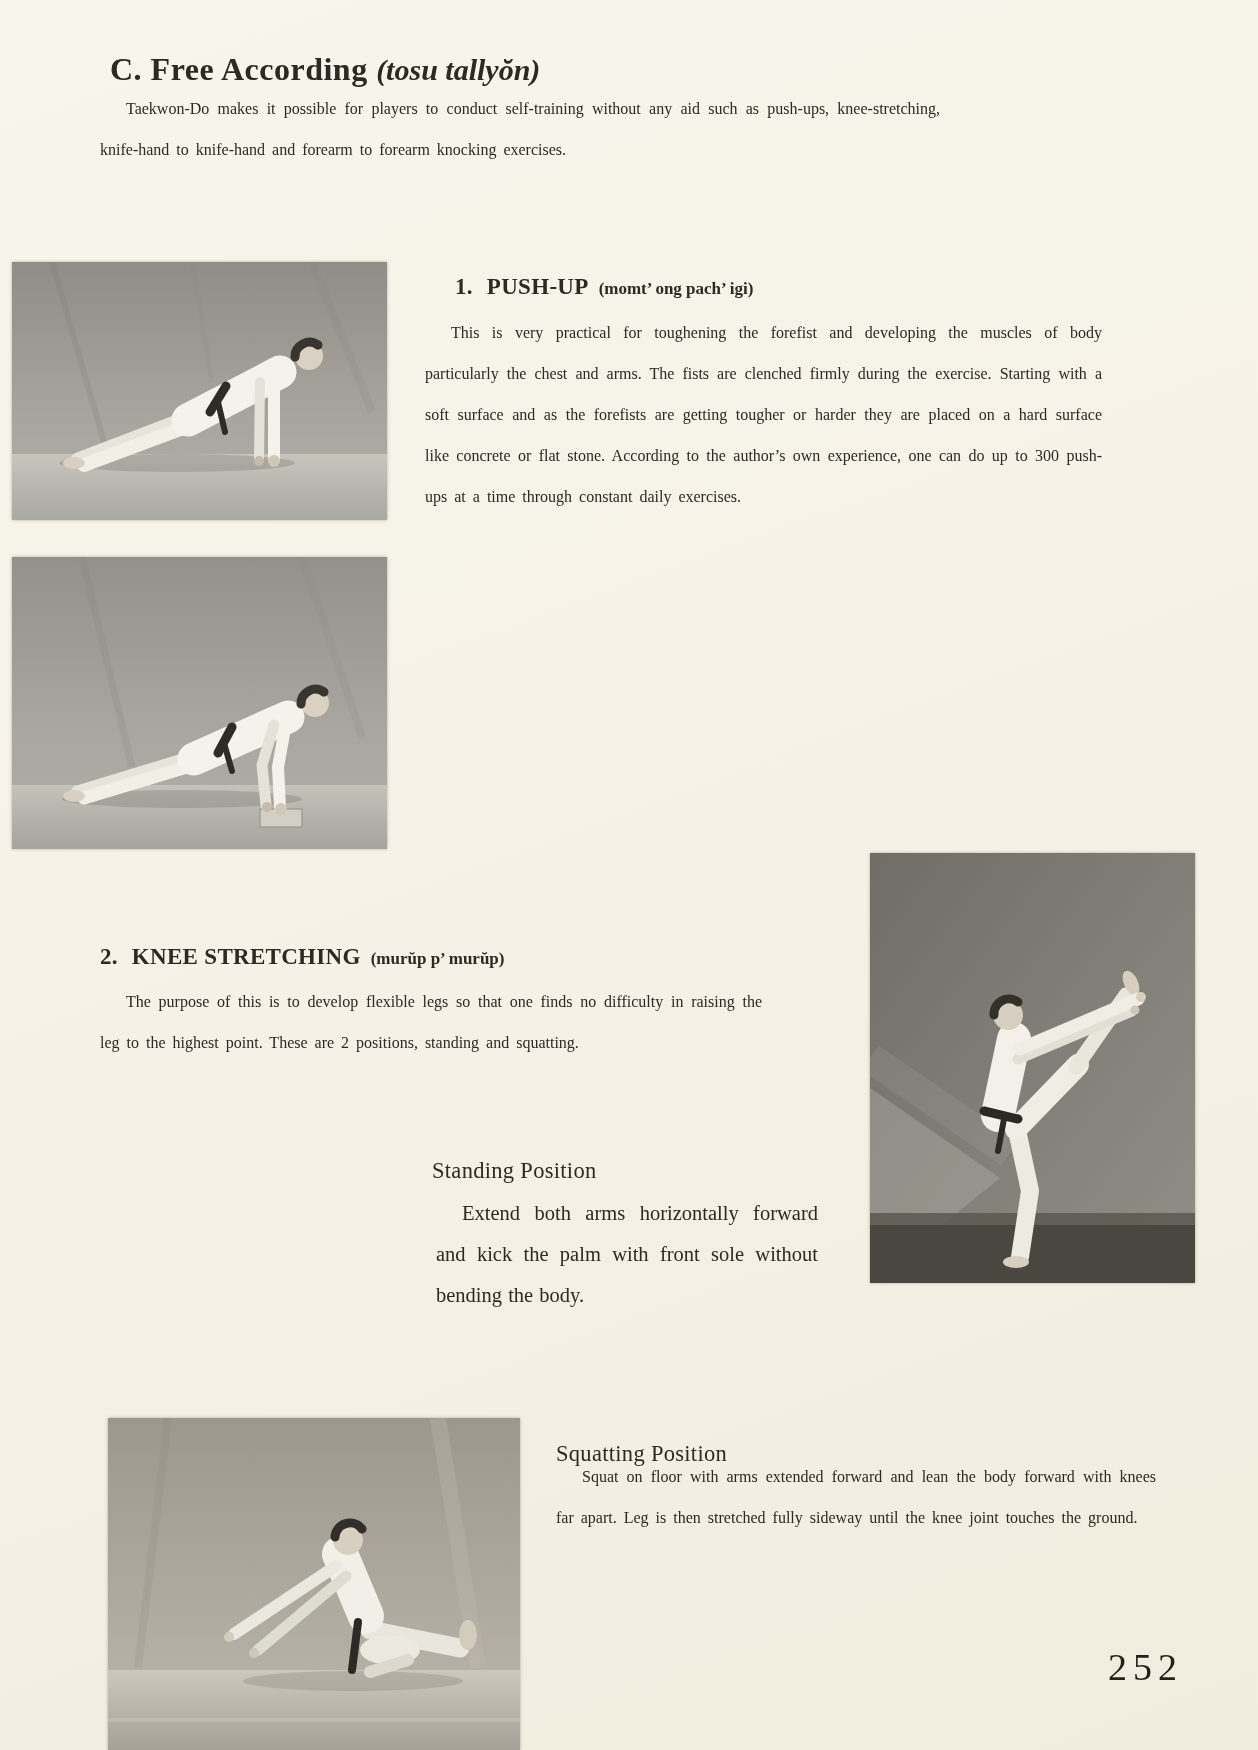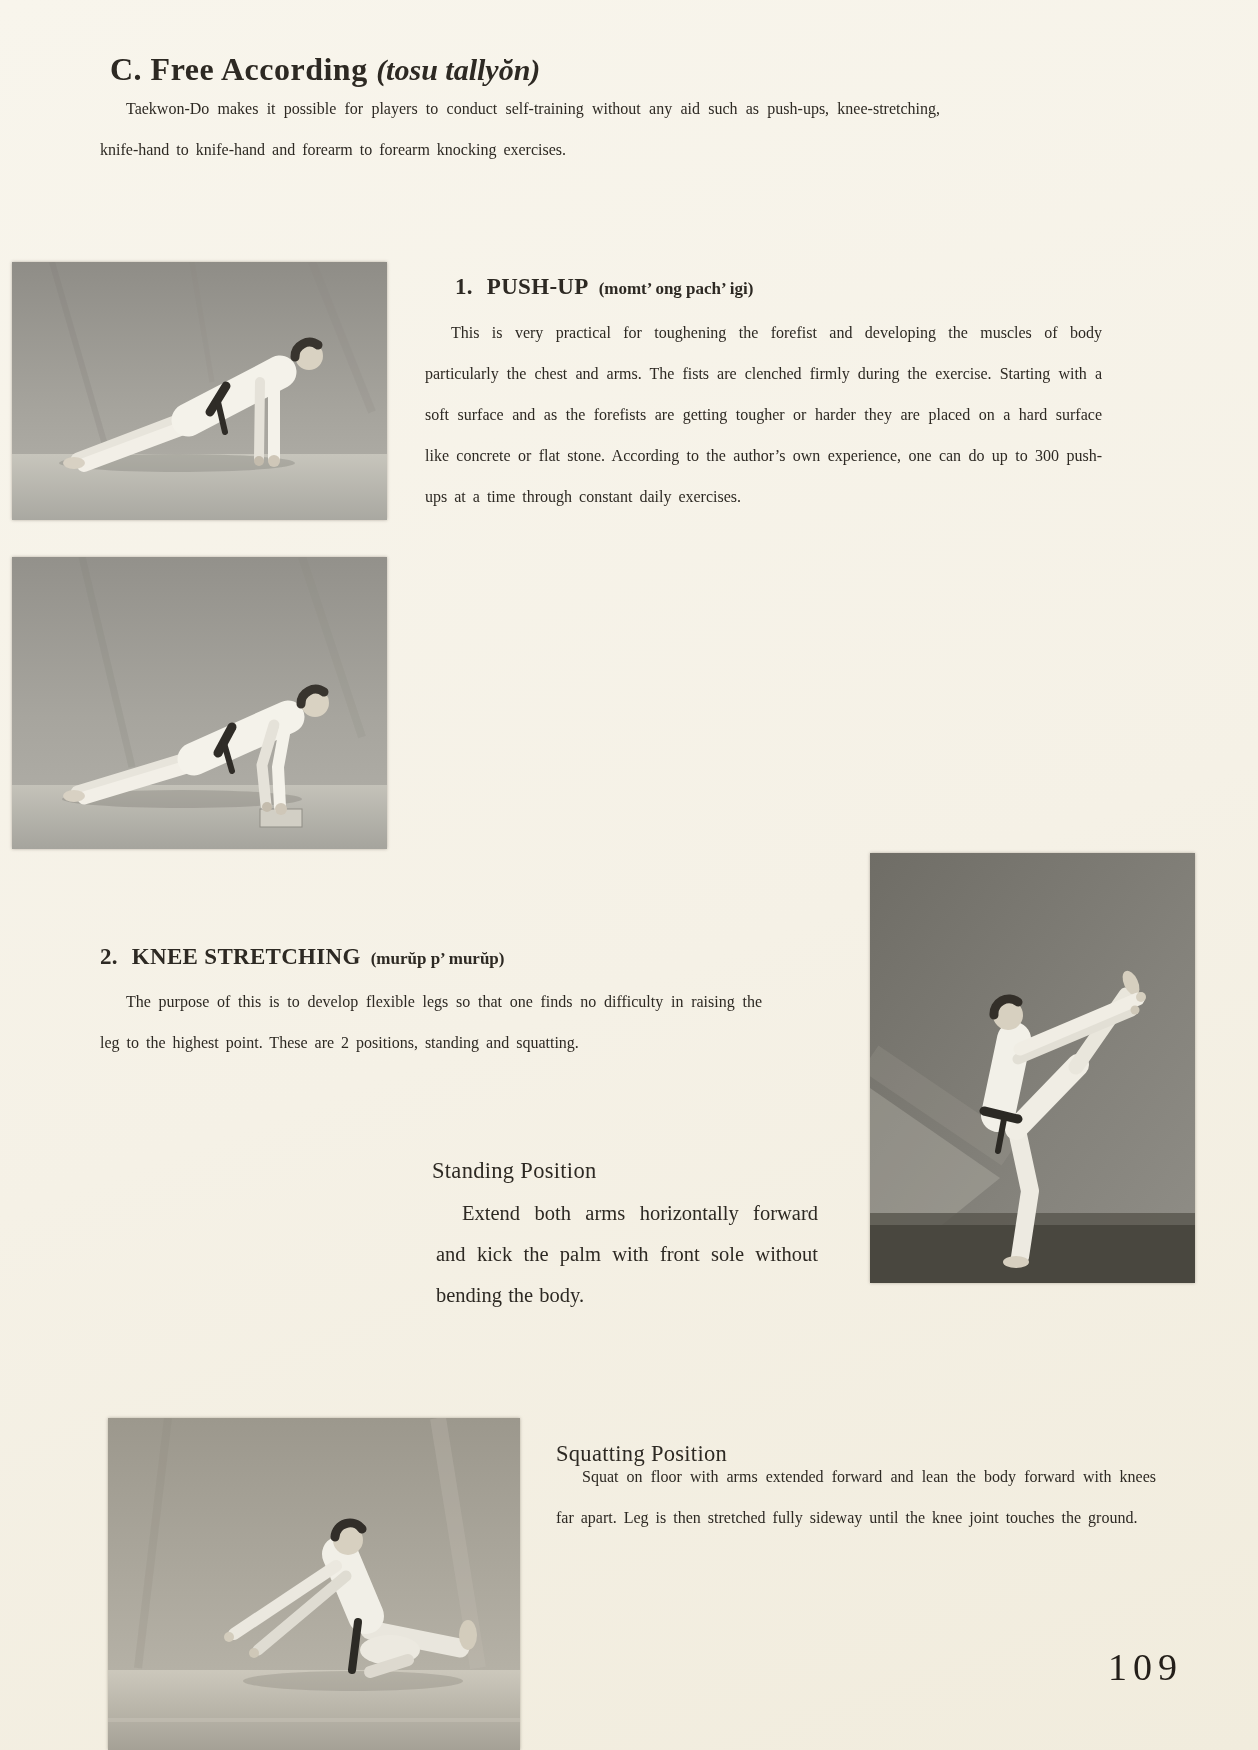--- a/index.html
+++ b/index.html
@@ -201,15 +201,15 @@
       <path d="M238 158 L150 232" stroke="#dfdcd2" stroke-width="11" stroke-linecap="round" fill="none"></path>
       <path d="M228 148 L126 216" stroke="#ebe8df" stroke-width="12" stroke-linecap="round" fill="none"></path>
       <circle cx="121" cy="219" r="5" fill="#d3ccbc"></circle>
       <circle cx="146" cy="235" r="5" fill="#cfc8b8"></circle>
       <path d="M250 204 L244 252" stroke="#2c2a25" stroke-width="8" stroke-linecap="round" fill="none"></path>
       <circle cx="240" cy="122" r="15" fill="#d7d0c0"></circle>
       <path d="M227 119 a15 15 0 0 1 27 -8" stroke="#322e29" stroke-width="9" stroke-linecap="round" fill="none"></path>
     </svg>
   </figure>
 
-  <div class="page-number">109</div>
+  <div class="page-number">252</div>
 
 </div>
 
 </body></html>

